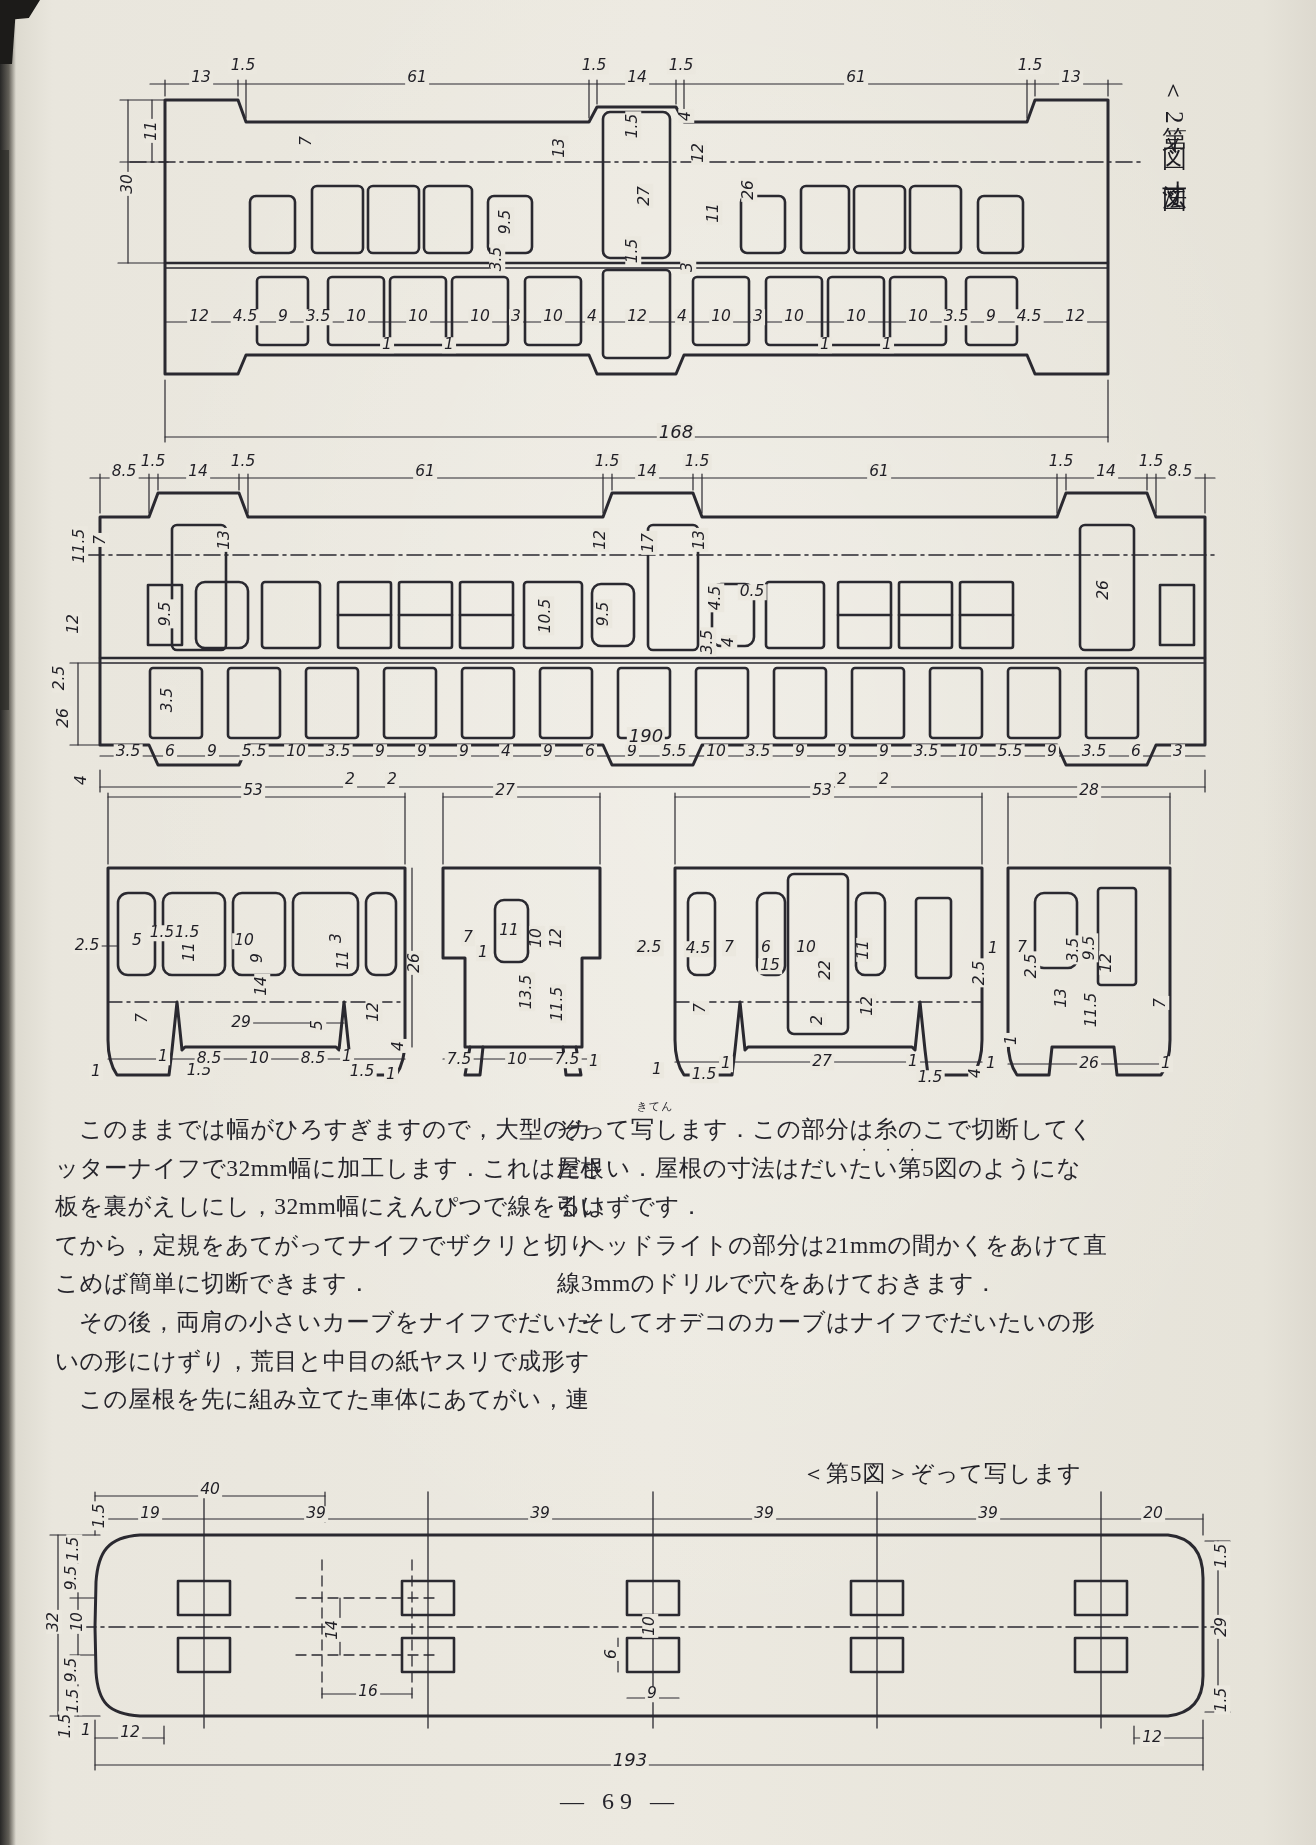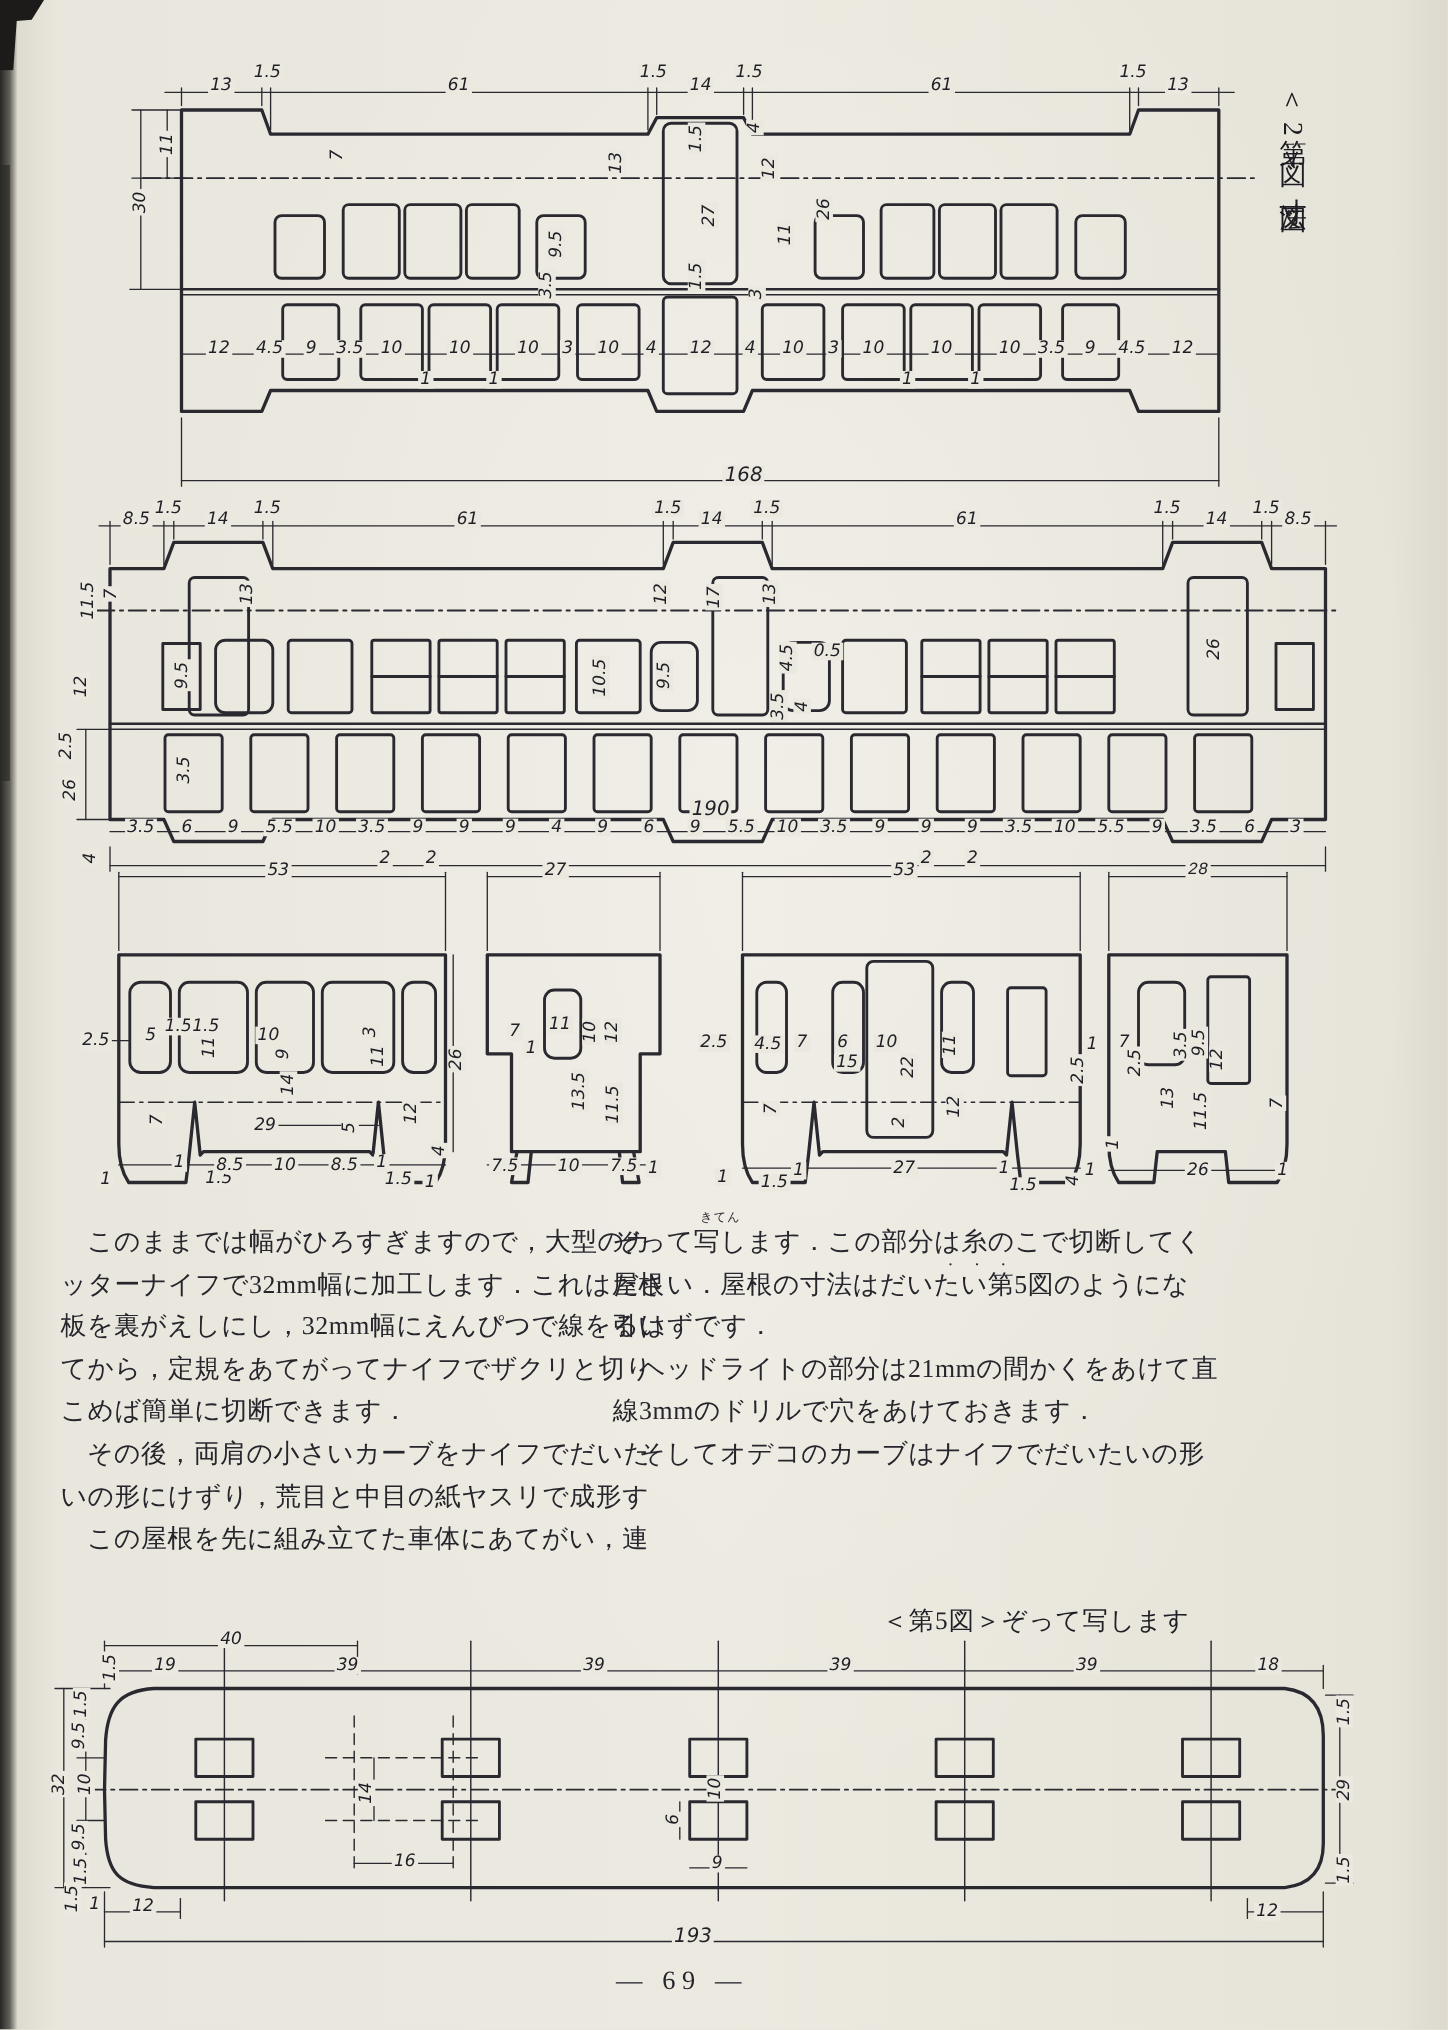--- a/index.html
+++ b/index.html
@@ -398,21 +398,21 @@
     <span class="dim" style="left: 350px; top: 780px;">2</span>
     <span class="dim" style="left: 392px; top: 780px;">2</span>
     <span class="dim" style="left: 842px; top: 780px;">2</span>
     <span class="dim" style="left: 884px; top: 780px;">2</span>
     <span class="dim big" style="left: 646px; top: 736px;">190</span>
   </div>
 <div class="dim-layer">
     <span class="dim" style="left: 253px; top: 791px;">53</span>
     <span class="dim" style="left: 505px; top: 791px;">27</span>
     <span class="dim" style="left: 822px; top: 791px;">53</span>
-    <span class="dim" style="left: 1089px; top: 791px; font-family: Liberation Mono, monospace;">28</span>
+    <span class="dim" style="left: 1089px; top: 791px;">28</span>
     <span class="dim" style="left: 87px; top: 946px;">2.5</span>
     <span class="dim" style="left: 137px; top: 941px;">5</span>
     <span class="dim" style="left: 162px; top: 933px;">1.5</span>
     <span class="dim" style="left: 187px; top: 933px;">1.5</span>
     <span class="dim rot" style="left: 190px; top: 952px;">11</span>
     <span class="dim" style="left: 244px; top: 941px;">10</span>
     <span class="dim rot" style="left: 258px; top: 958px;">9</span>
     <span class="dim rot" style="left: 337px; top: 938px;">3</span>
     <span class="dim rot" style="left: 344px; top: 960px;">11</span>
     <span class="dim rot" style="left: 262px; top: 986px;">14</span>
@@ -476,21 +476,21 @@
     <span class="dim rot" style="left: 1012px; top: 1040px;">1</span>
   </div>
 <div class="dim-layer">
     <span class="dim" style="left: 210px; top: 1490px;">40</span>
     <span class="dim rot" style="left: 100px; top: 1516px;">1.5</span>
     <span class="dim" style="left: 150px; top: 1514px;">19</span>
     <span class="dim" style="left: 316px; top: 1514px;">39</span>
     <span class="dim" style="left: 540px; top: 1514px;">39</span>
     <span class="dim" style="left: 764px; top: 1514px;">39</span>
     <span class="dim" style="left: 988px; top: 1514px;">39</span>
-    <span class="dim" style="left: 1153px; top: 1514px;">18</span>
+    <span class="dim" style="left: 1153px; top: 1514px;">20</span>
     <span class="dim rot" style="left: 74px; top: 1549px;">1.5</span>
     <span class="dim rot" style="left: 72px; top: 1578px;">9.5</span>
     <span class="dim rot" style="left: 78px; top: 1622px;">10</span>
     <span class="dim rot" style="left: 54px; top: 1622px;">32</span>
     <span class="dim rot" style="left: 72px; top: 1670px;">9.5</span>
     <span class="dim rot" style="left: 74px; top: 1701px;">1.5</span>
     <span class="dim rot" style="left: 333px; top: 1630px;">14</span>
     <span class="dim" style="left: 368px; top: 1692px;">16</span>
     <span class="dim rot" style="left: 650px; top: 1626px;">10</span>
     <span class="dim rot" style="left: 612px; top: 1654px;">6</span>

